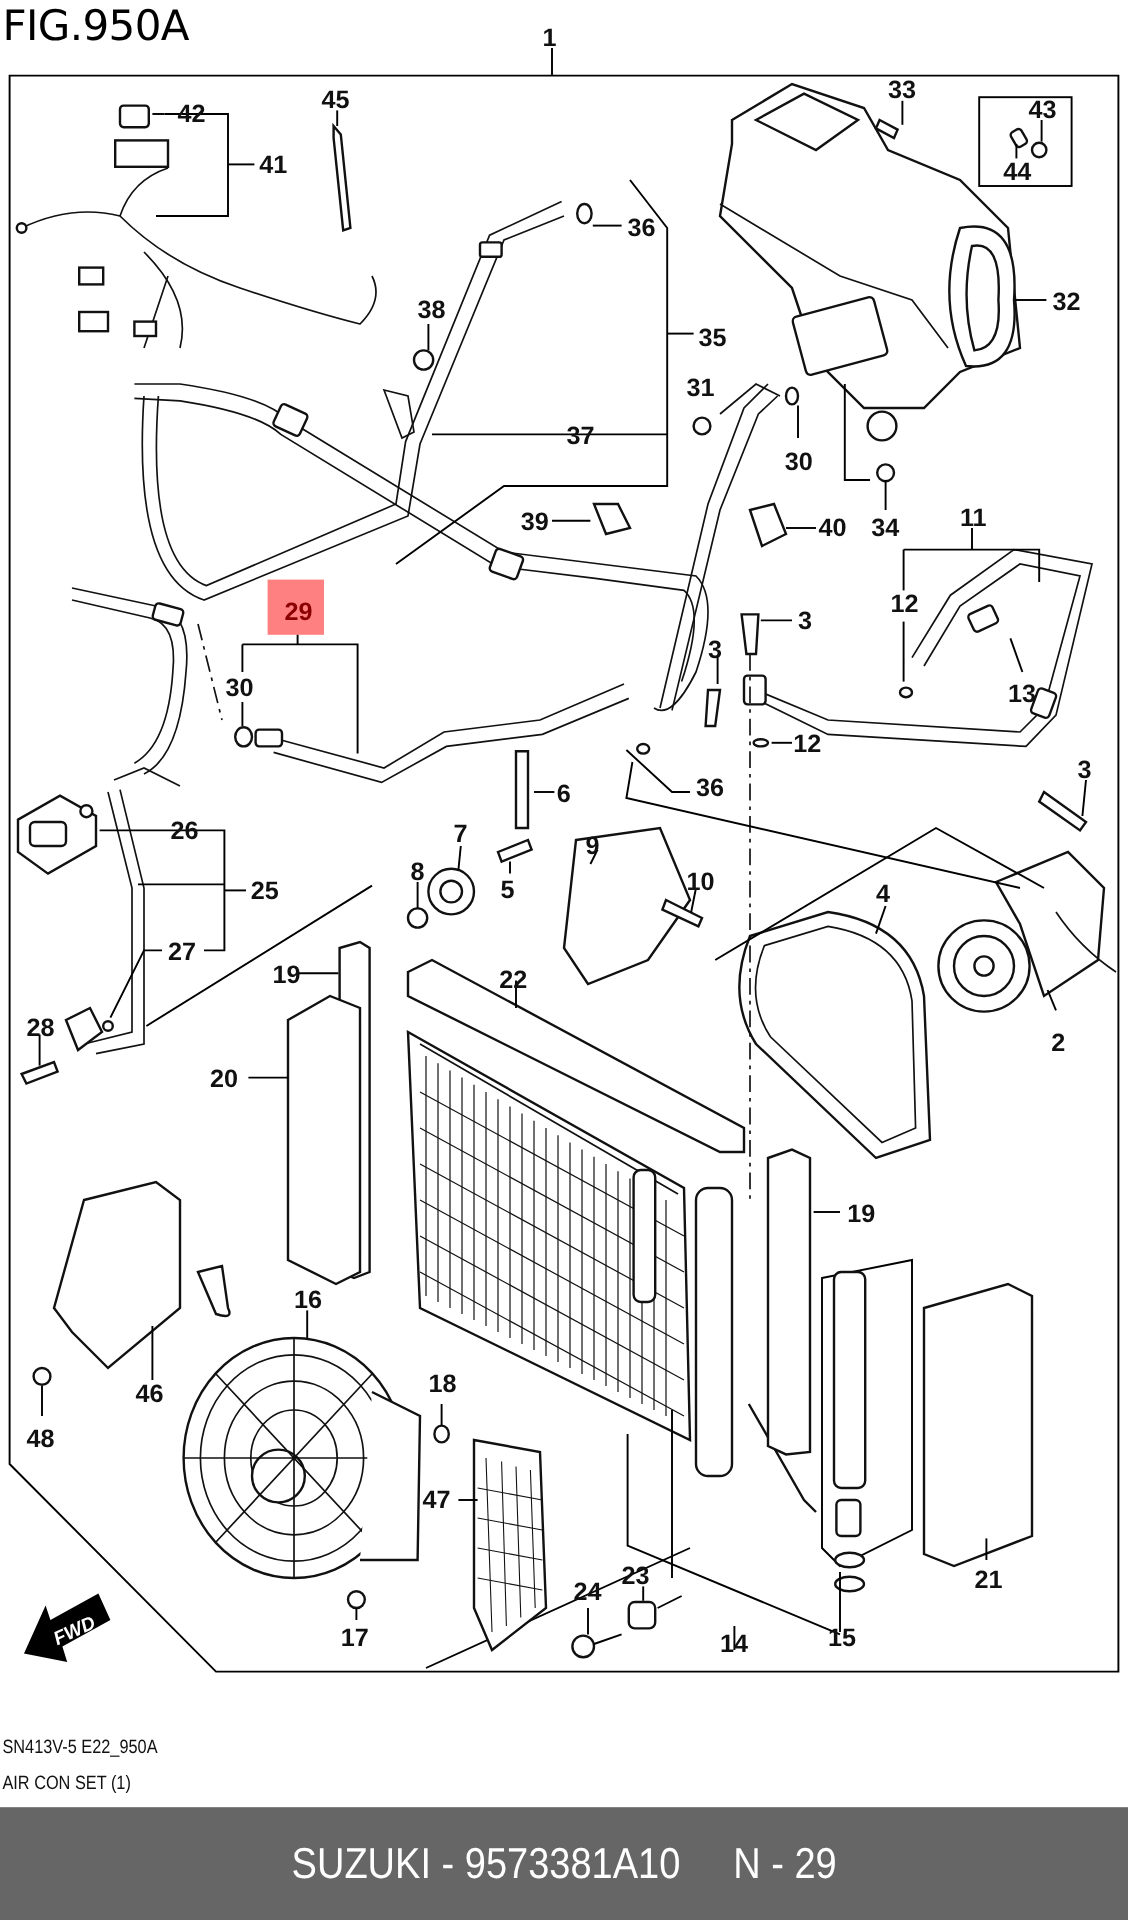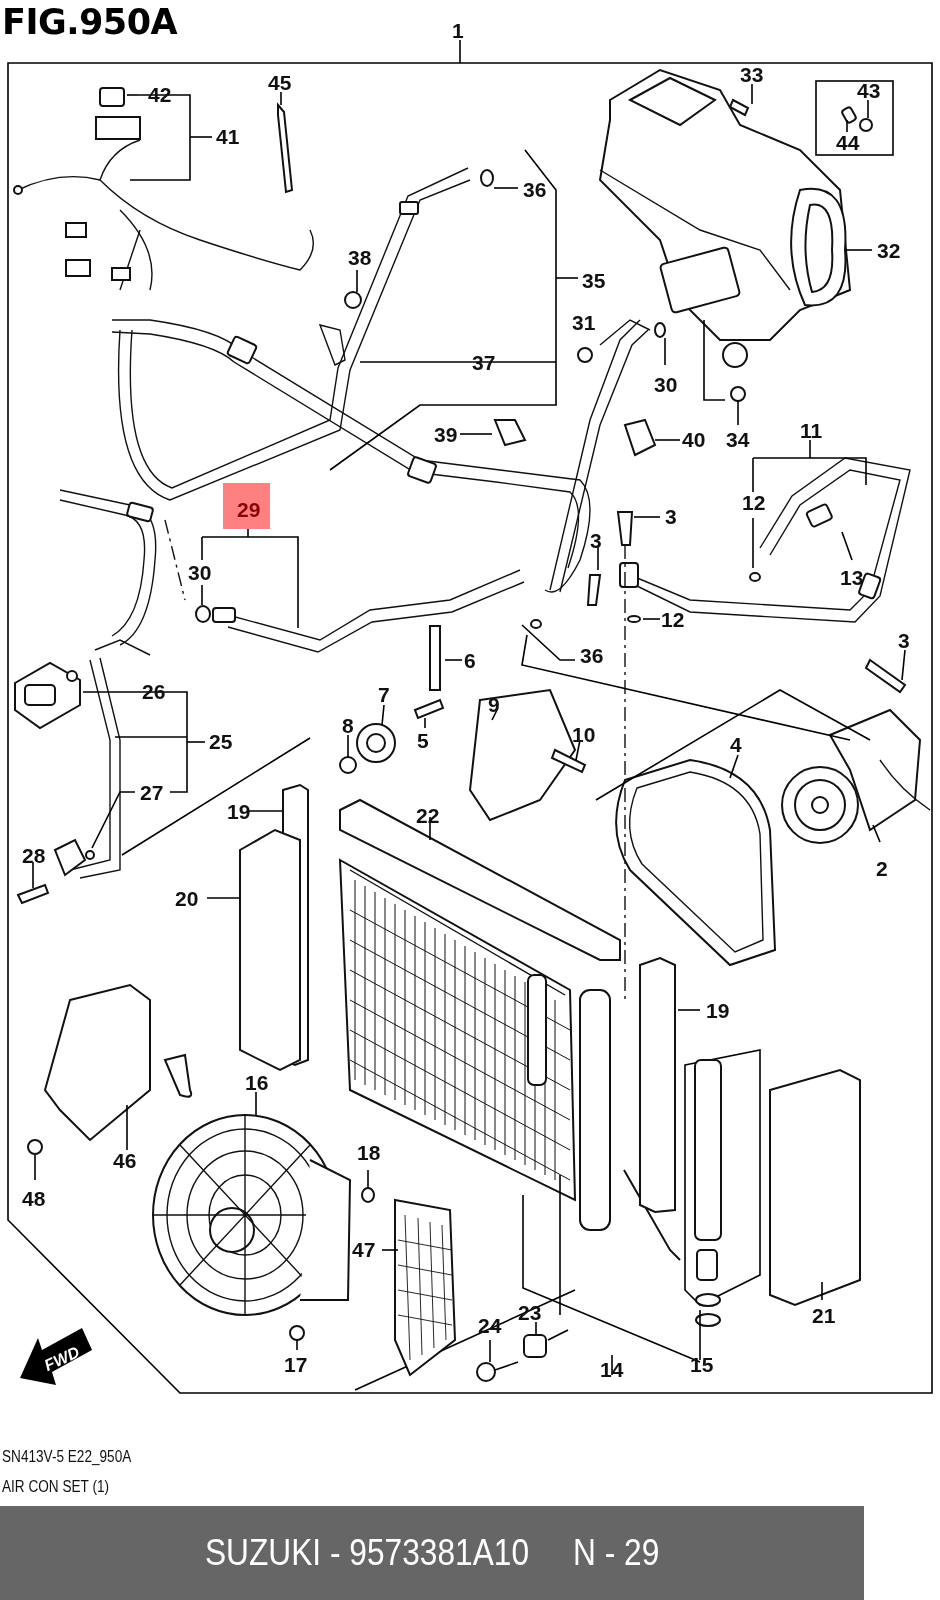--- a/index.html
+++ b/index.html
@@ -1,25 +1,25 @@
 <!DOCTYPE html>
 <html><head>
 <meta charset="utf-8">
 <style>
   html, body { margin:0; padding:0; background:#fff; }
   body { width:940px; height:1600px; position:relative; overflow:hidden; font-family:"Liberation Sans", sans-serif; }
-  .fig-title { position:absolute; left:2px; top:2px; font-family:"DejaVu Sans", sans-serif; font-weight:bold; font-size:35px; color:#000; letter-spacing:-0.5px; }
+  .fig-title { position:absolute; left:2px; top:2px; font-family:"DejaVu Sans", sans-serif; font-weight:normal; font-size:35px; color:#000; letter-spacing:-0.5px; }
   svg.diagram { position:absolute; left:0; top:0; }
   .lbl { font-family:"Liberation Sans", sans-serif; font-weight:bold; font-size:21px; fill:#111; }
   .ln { stroke:#000; stroke-width:1.6; fill:none; }
   .part { stroke:#111; stroke-width:2; fill:#fff; }
   .part-thin { stroke:#111; stroke-width:1.4; fill:none; }
   .dash { stroke:#111; stroke-width:1.4; fill:none; stroke-dasharray:14 5 3 5; }
   .meta { position:absolute; left:2px; font-family:"Liberation Sans", sans-serif; font-size:16px; color:#111; transform:scaleX(0.85); transform-origin:left; }
-  .footer-bar { position:absolute; left:0; top:1506px; width:864px; height:94px; background:#666666; display:flex; align-items:center; justify-content:center; }
+  .footer-bar { position:absolute; left:0; top:1506px; width:940px; height:94px; background:#666666; display:flex; align-items:center; justify-content:center; }
   .footer-text { color:#fff; font-family:"Liberation Sans", sans-serif; font-size:36px; letter-spacing:0px; transform:scaleX(0.88); white-space:pre; }
 </style>
 </head>
 <body>
 
 <div class="fig-title">FIG.950A</div>
 
 <svg class="diagram" width="940" height="1400" viewBox="0 0 940 1400">
 
   <path class="ln" d="M8 63 H932 V1393 H180 L8 1220 Z"></path>

